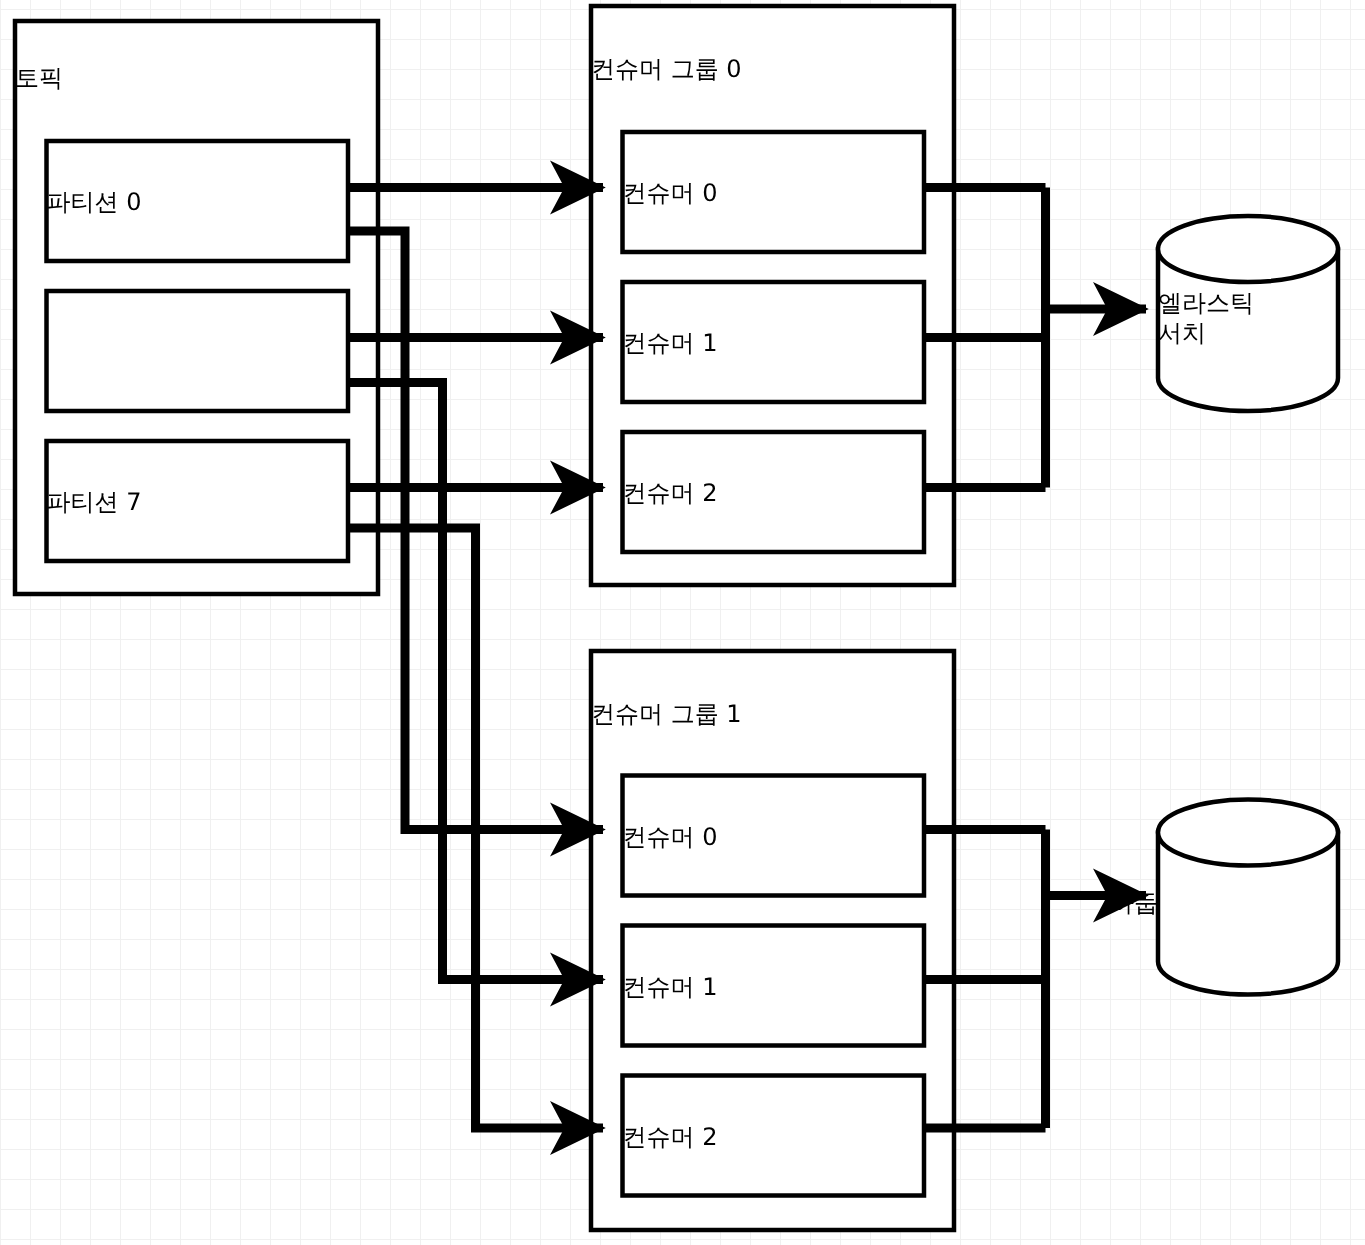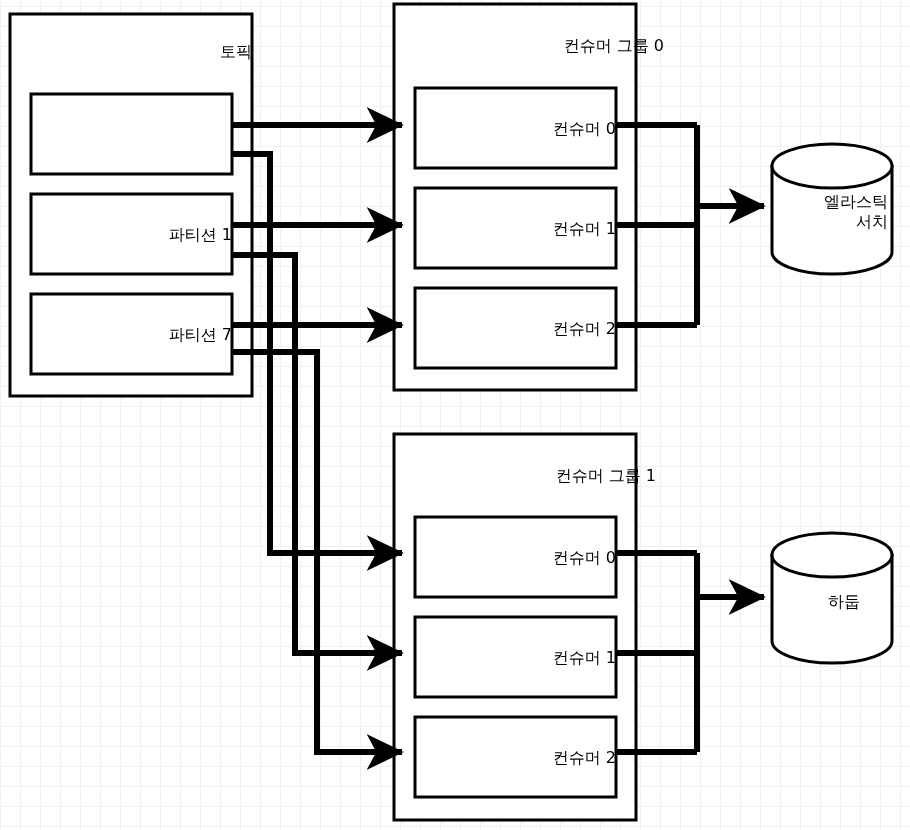--- a/index.html
+++ b/index.html
@@ -27,21 +27,21 @@
     left: 0;
     top: 0;
     width: 910px;
     height: 830px;
   }
   .lbl {
     position: absolute;
     color: #000000;
     font-size: 16px;
     font-family: "DejaVu Sans", "Liberation Sans", sans-serif;
-    text-align: right;
+    text-align: left;
     line-height: 1.25;
     white-space: pre-line;
     pointer-events: none;
     user-select: none;
   }
 </style>
 </head>
 <body>
 
 <div id="canvas">
@@ -95,29 +95,29 @@
     </g>
 
     <g>
       <path d="M 772 555 L 772 641 A 60 22 0 0 0 892 641 L 892 555 Z" fill="#ffffff" stroke="#000000" stroke-width="3"></path>
       <ellipse cx="832" cy="555" rx="60" ry="22" fill="#ffffff" stroke="#000000" stroke-width="3"></ellipse>
     </g>
   </svg>
 
   <div class="lbl" style="left:10px; top:42px; width:242px;">토픽</div>
 
-  <div class="lbl" style="left:31px; top:225px; width:201px;">파티션 1</div>
+  <div class="lbl" style="left:31px; top:125px; width:201px;">파티션 0</div>
   <div class="lbl" style="left:31px; top:325px; width:201px;">파티션 7</div>
 
   <div class="lbl" style="left:394px; top:36px; width:270px;">컨슈머 그룹 0</div>
   <div class="lbl" style="left:415px; top:119px; width:201px;">컨슈머 0</div>
   <div class="lbl" style="left:415px; top:219px; width:201px;">컨슈머 1</div>
   <div class="lbl" style="left:415px; top:319px; width:201px;">컨슈머 2</div>
 
-  <div class="lbl" style="left:394px; top:466px; width:242px;margin-left:20px;">컨슈머 그룹 1</div>
+  <div class="lbl" style="left:394px; top:466px; width:242px;">컨슈머 그룹 1</div>
   <div class="lbl" style="left:415px; top:548px; width:201px;">컨슈머 0</div>
   <div class="lbl" style="left:415px; top:648px; width:201px;">컨슈머 1</div>
   <div class="lbl" style="left:415px; top:748px; width:201px;">컨슈머 2</div>
 
   <div class="lbl" style="left:772px; top:192px; width:116px;">엘라스틱
 서치</div>
   <div class="lbl" style="left:740px; top:592px; width:120px;">하둡</div>
 
 </div>
 

